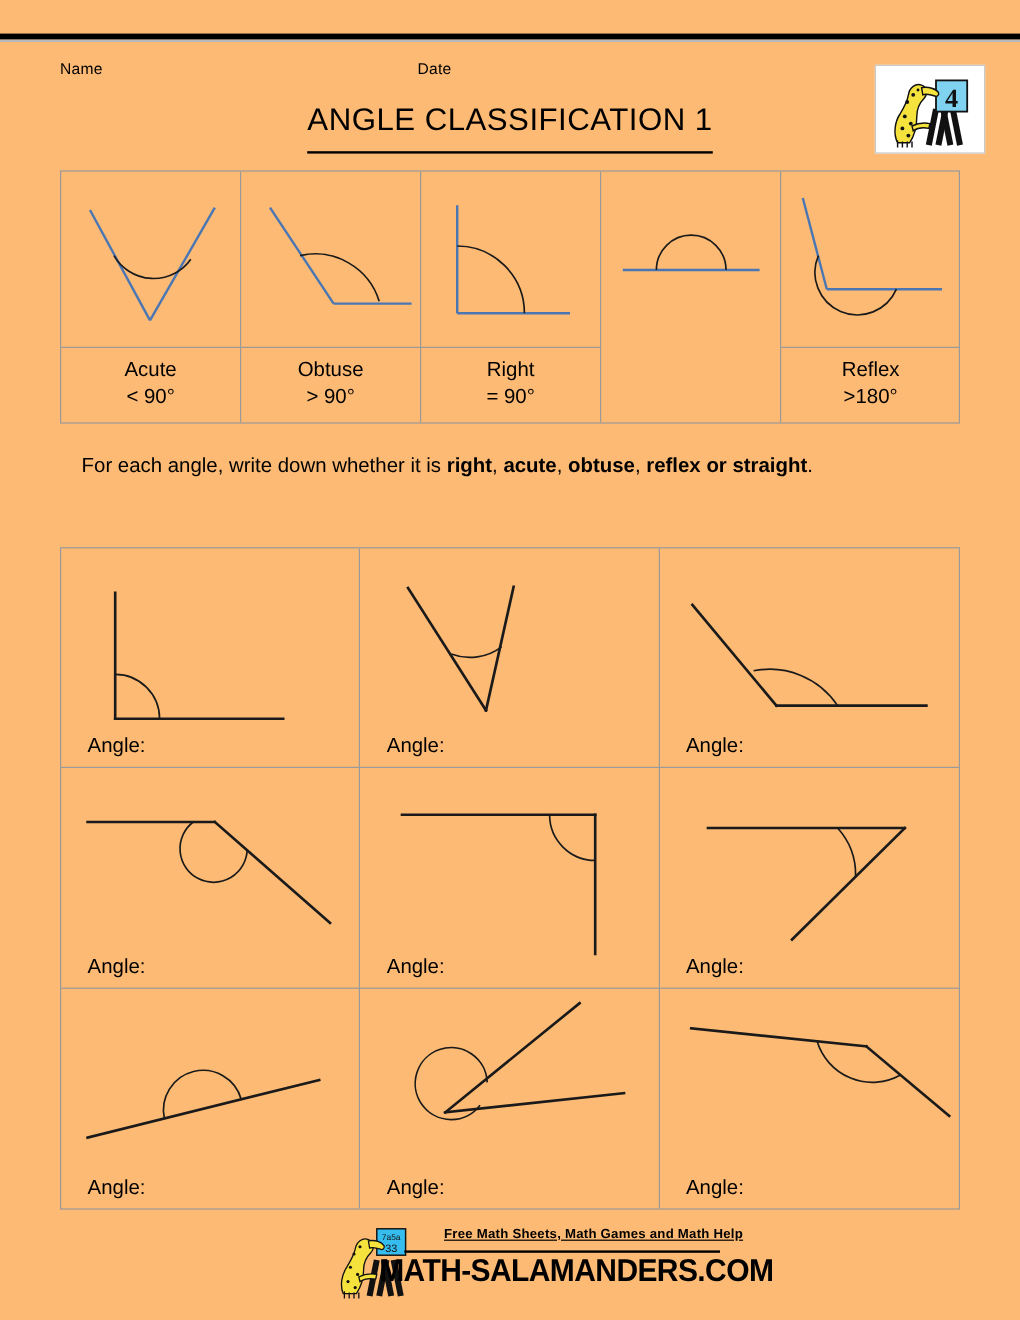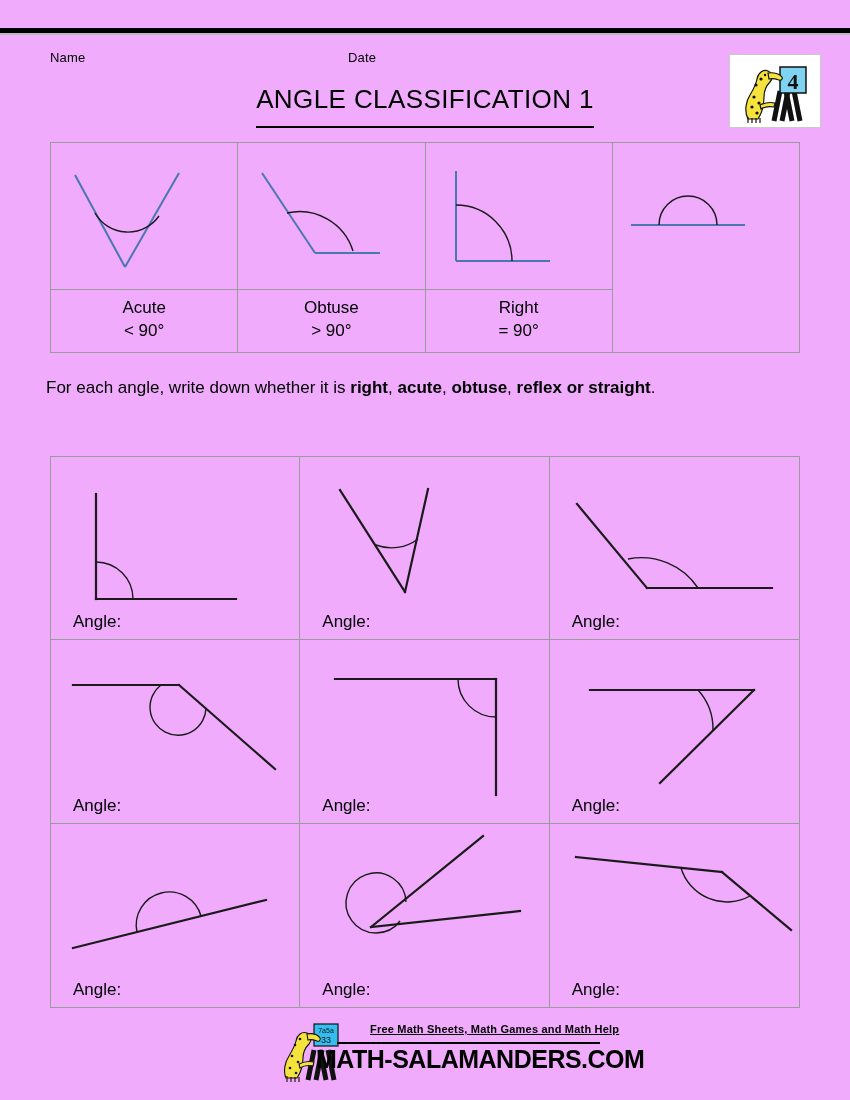--- a/index.html
+++ b/index.html
@@ -14,21 +14,21 @@
     font-family: "Liberation Sans", sans-serif;
     color: #000000;
     position: relative;
     overflow: hidden;
   }
   .page {
     position: absolute;
     left: 0; top: 0;
     width: 850px;
     height: 1100px;
-    background: #f0abfc;
+    background: #fdba74;
   }
   
   .top-rule {
     position: absolute;
     left: 0;
     top: 28px;
     width: 850px;
     height: 5px;
     background: #000000;
   }
@@ -115,21 +115,21 @@
     text-align: center;
     font-size: 17px;
     padding: 7px 0 9px 0;
     line-height: 1.35;
   }
   .ref-lbl .deg { display: block; }
 
   
   .instruction {
     position: absolute;
-    left: 46px;
+    left: 68px;
     top: 374px;
     width: 740px;
     font-size: 17px;
     line-height: 1.65;
   }
   .instruction b { font-weight: bold; }
 
   
   .grid {
     position: absolute;
@@ -301,20 +301,35 @@
 
     <div class="ref-col">
       <div class="ref-fig">
         <svg width="149" height="146" viewBox="0 0 149 146">
           <path d="M18 82 L132 82" stroke="#4a77b4" stroke-width="2" fill="none"></path>
           <path d="M46 82 A29 29 0 0 1 104 82" stroke="#1a1a1a" stroke-width="1.4" fill="none"></path>
         </svg>
       </div>
     </div>
 
+    <div class="ref-col">
+      <div class="ref-fig">
+        <svg width="149" height="146" viewBox="0 0 149 146">
+          <g stroke="#4a77b4" stroke-width="2" fill="none">
+            <path d="M18 22 L38 98"></path>
+            <path d="M38 98 L134 98"></path>
+          </g>
+          <path d="M96 98 A31 31 0 1 1 31 70" stroke="#1a1a1a" stroke-width="1.4" fill="none"></path>
+        </svg>
+      </div>
+      <div class="ref-lbl">
+        <span>Reflex</span>
+        <span class="deg">&gt;180°</span>
+      </div>
+    </div>
 
   </div>
 
   <div class="instruction"><span>For each angle, write down whether it is </span><b>right</b><span>, </span><b>acute</b><span>, </span><b>obtuse</b><span>, </span><b>reflex or straight</b><span>.</span></div>
 
   <div class="grid">
 
     <div class="cell">
       <svg width="250" height="184" viewBox="0 0 250 184">
         <g stroke="#1a1a1a" stroke-width="2.2" fill="none" stroke-linecap="square">

